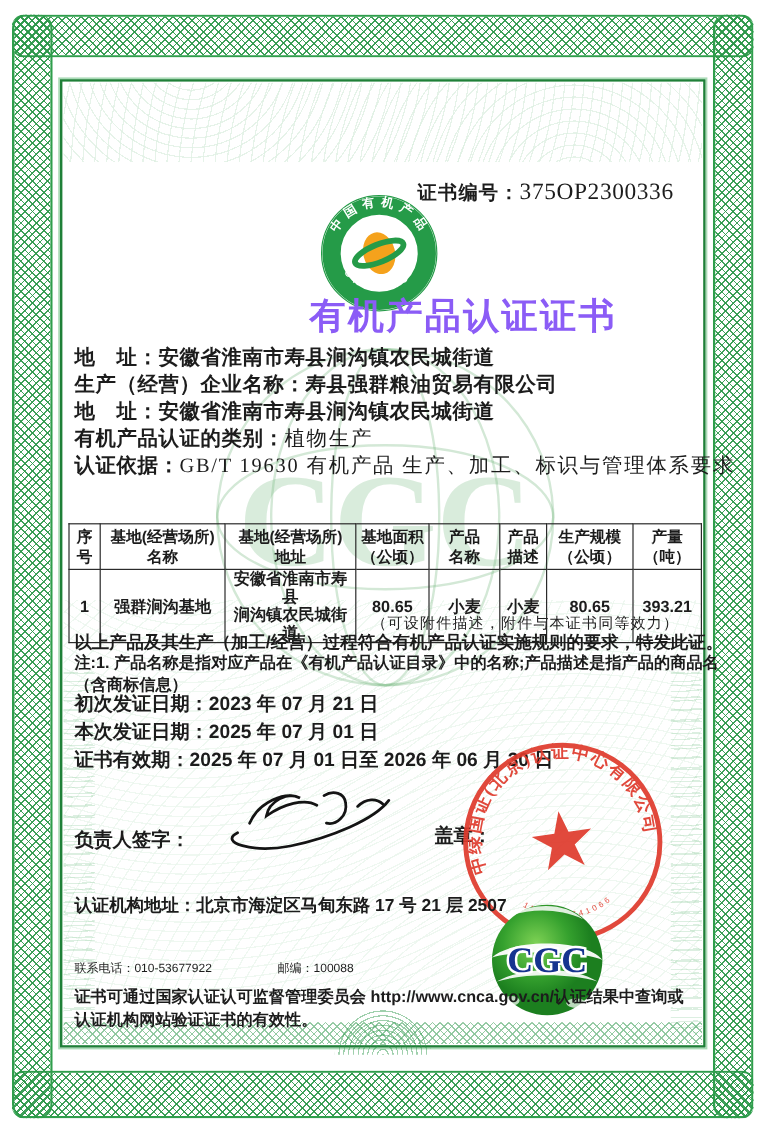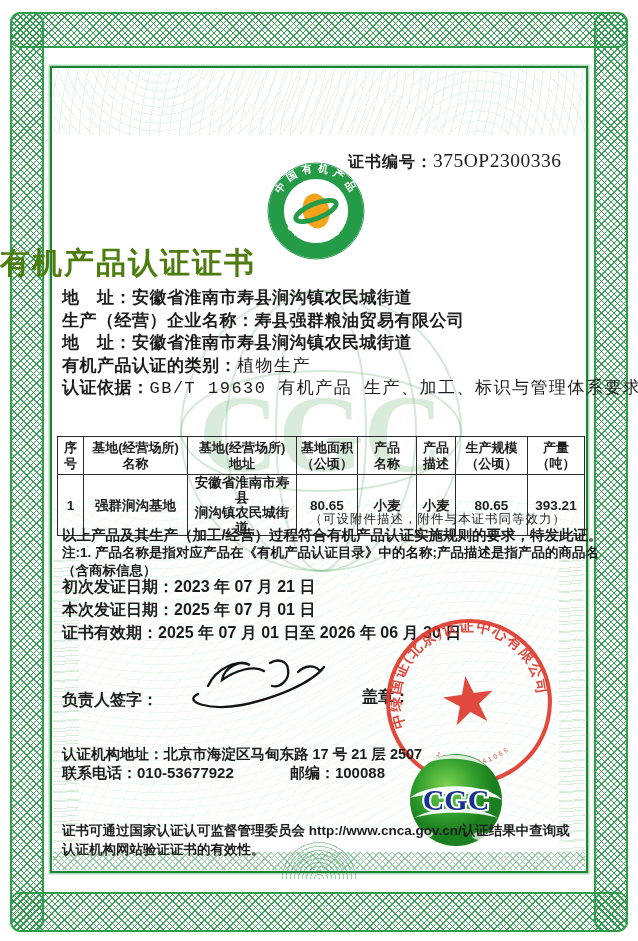--- a/index.html
+++ b/index.html
@@ -36,43 +36,43 @@
 
   
   .watermark{position:absolute;left:156px;top:266px;opacity:1;pointer-events:none;}
 
   
   .abs{position:absolute;color:#1c1c1c;}
   .cert-no{top:150px;left:348px;white-space:nowrap;}
   .cert-no .lbl{font-family:"Liberation Serif",serif;font-weight:700;font-size:16px;letter-spacing:1px;}
   .cert-no .num{font-family:"Liberation Serif",serif;font-size:19.5px;letter-spacing:.5px;}
   .logo{left:267px;top:162px;position:absolute;}
-  .title{top:243px;left:0;width:514px;text-align:left;font-size:30px;font-weight:900;letter-spacing:2px;color:#4d7c0f;}
+  .title{top:243px;left:0;width:514px;text-align:right;font-size:30px;font-weight:900;letter-spacing:2px;color:#8b5cf6;}
 
   .info{top:287px;left:62px;width:520px;font-size:17px;font-weight:700;letter-spacing:.5px;}
   .info .line{height:22.6px;line-height:22.6px;white-space:nowrap;}
-  .kai{font-family:Liberation Mono, monospace;font-weight:400;letter-spacing:1.5px;}
+  .kai{font-family:Liberation Serif, serif;font-weight:400;letter-spacing:1.5px;}
 
   table.scope{position:absolute;left:57px;top:436px;width:527px;border-collapse:collapse;table-layout:fixed;}
   table.scope th,table.scope td{border:1.5px solid #2b2b2b;text-align:center;vertical-align:middle;
     white-space:pre-line;padding:0 1px;color:#1c1c1c;}
   table.scope th{font-size:13px;font-weight:700;height:37px;line-height:16px;}
   table.scope td{font-size:13.5px;font-weight:700;height:35px;line-height:15px;}
 
   .attach-note{top:511px;right:72px;font-family:"DejaVu Serif","Liberation Serif",serif;font-size:12.5px;letter-spacing:1px;color:#222;}
   .conformity{top:526px;left:62px;font-size:14.5px;font-weight:700;white-space:nowrap;}
   .notes{top:544px;left:62px;font-size:13.5px;font-weight:700;line-height:17.5px;}
   .date1{top:577px;left:62px;font-size:16px;font-weight:700;}
   .date2{top:600px;left:62px;font-size:16px;font-weight:700;}
   .date3{top:623px;left:62px;font-size:16px;font-weight:700;}
   .sign-label{top:690px;left:62px;font-size:16px;font-weight:700;}
   .stamp-label{top:687px;left:362px;font-size:16px;font-weight:700;}
   .org-name{top:726px;left:62px;font-size:14.5px;font-weight:700;}
   .org-addr{top:745px;left:62px;font-size:14.5px;font-weight:700;text-align:right;}
-  .org-phone{top:764px;left:62px;font-size:15px;font-weight:700;white-space:nowrap;}
+  .org-phone{top:800px;left:62px;font-size:10px;font-weight:400;white-space:nowrap;}
   .org-phone .post{margin-left:52px;}
   .org-approval{top:787px;left:62px;font-size:14.5px;font-weight:700;letter-spacing:.5px;}
   .footer1{top:822px;left:62px;font-size:13.5px;font-weight:700;white-space:nowrap;}
   .footer2{top:841px;left:62px;font-size:13.5px;font-weight:700;}
 
   .signature{position:absolute;left:180px;top:650px;}
   .seal{position:absolute;left:383px;top:616px;transform:rotate(-8deg);opacity:.92;}
   .cgc{position:absolute;left:396px;top:742px;}
 </style>
 </head>

